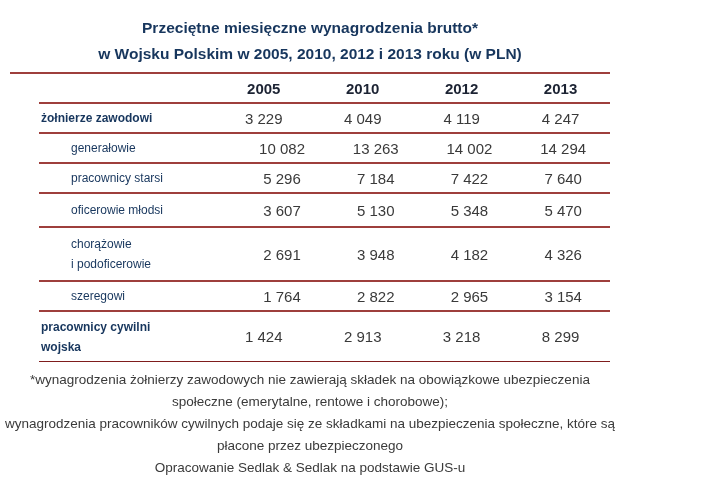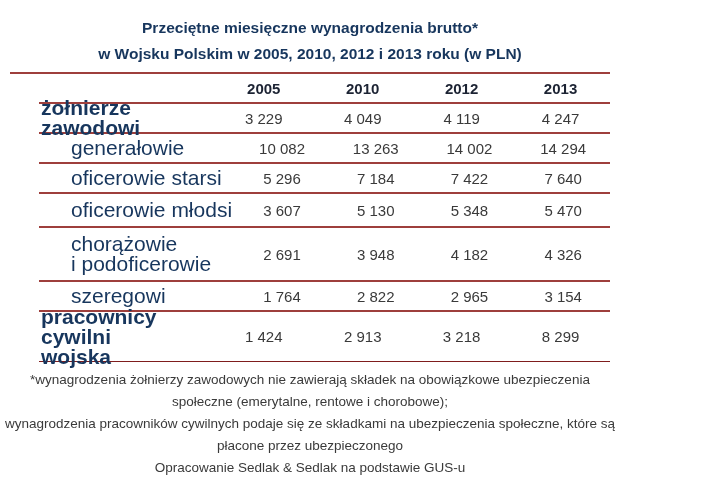--- a/index.html
+++ b/index.html
@@ -32,21 +32,21 @@
     border-bottom: 2px solid #9E3F3C;
     margin-left: 29px;
   }
   .row.header-row { height: 28px; }
   .row.r3 { height: 32px; }
   .row.r4 { height: 52px; }
   .row.r6 { height: 49px; border-bottom: 1px solid #7f1d1d; }
   .cell { display: flex; align-items: center; }
   .label {
     width: 205px;
-    font-size: 21px;
+    font-size: 12px;
     color: #17365D;
     padding-left: 2px;
     white-space: pre-line;
     line-height: 20px;
   }
   .label.bold { font-weight: bold; }
   .label.indent { padding-left: 32px; }
   .num {
     width: 117px;
     justify-content: center;
@@ -97,21 +97,21 @@
 
     <div class="row r1">
       <div class="cell label indent">generałowie</div>
       <div class="cell num">10 082</div>
       <div class="cell num">13 263</div>
       <div class="cell num">14 002</div>
       <div class="cell num">14 294</div>
     </div>
 
     <div class="row r2">
-      <div class="cell label indent">oficerowie starsi</div>
+      <div class="cell label indent">pracownicy starsi</div>
       <div class="cell num">5 296</div>
       <div class="cell num">7 184</div>
       <div class="cell num">7 422</div>
       <div class="cell num">7 640</div>
     </div>
 
     <div class="row r3">
       <div class="cell label indent">oficerowie młodsi</div>
       <div class="cell num">3 607</div>
       <div class="cell num">5 130</div>

